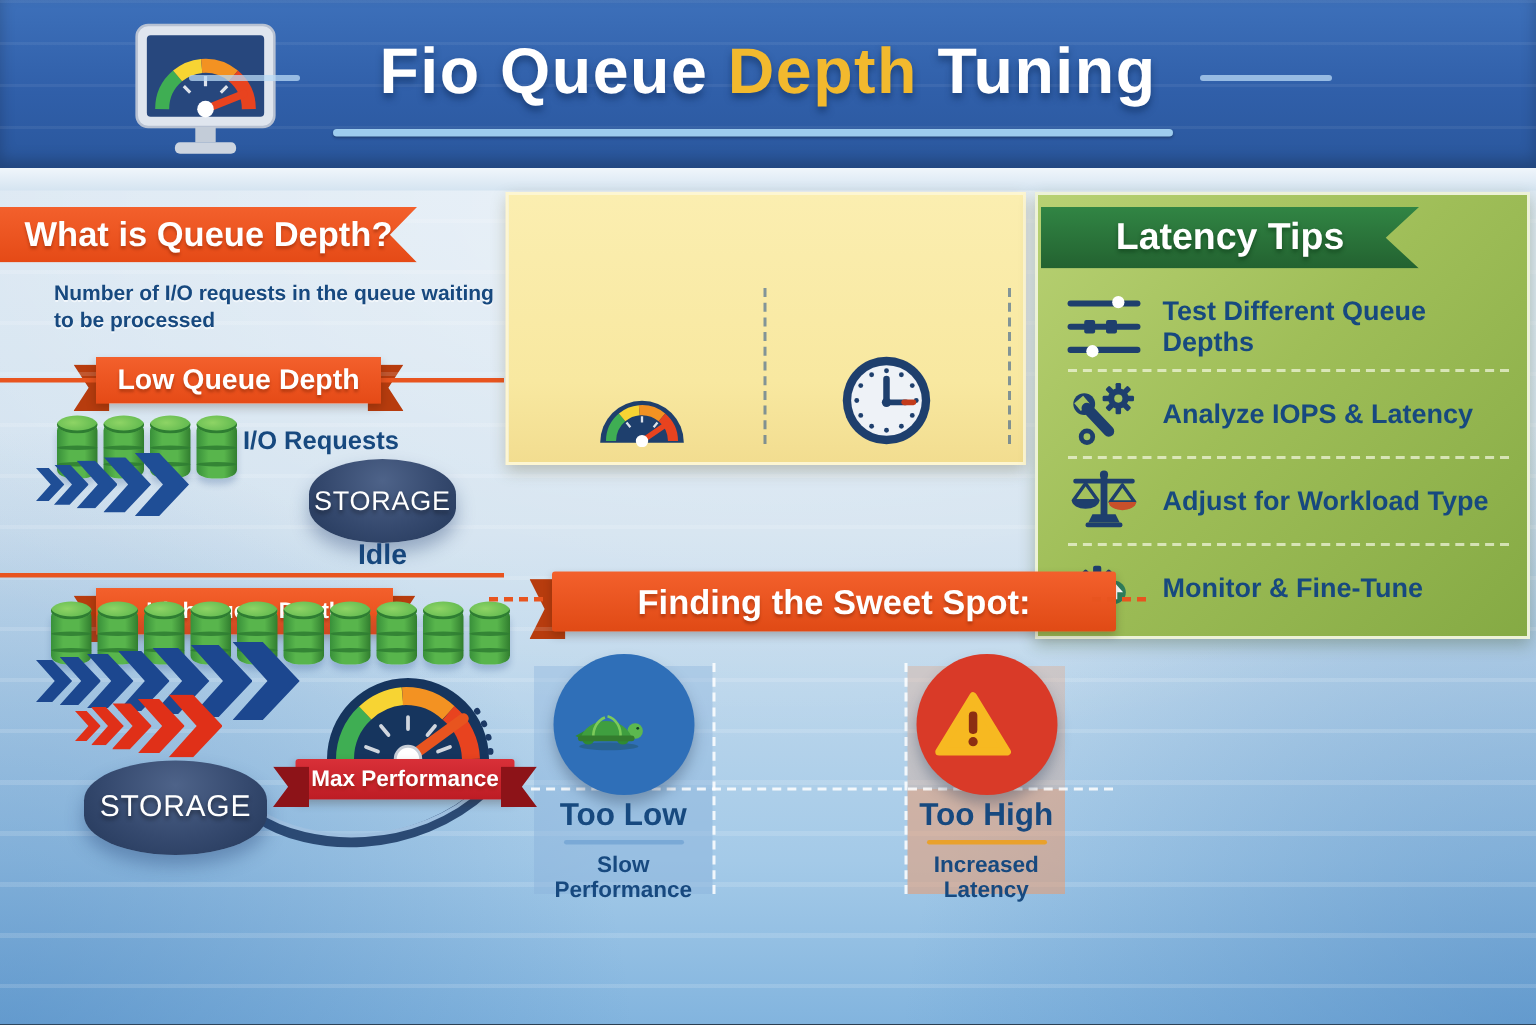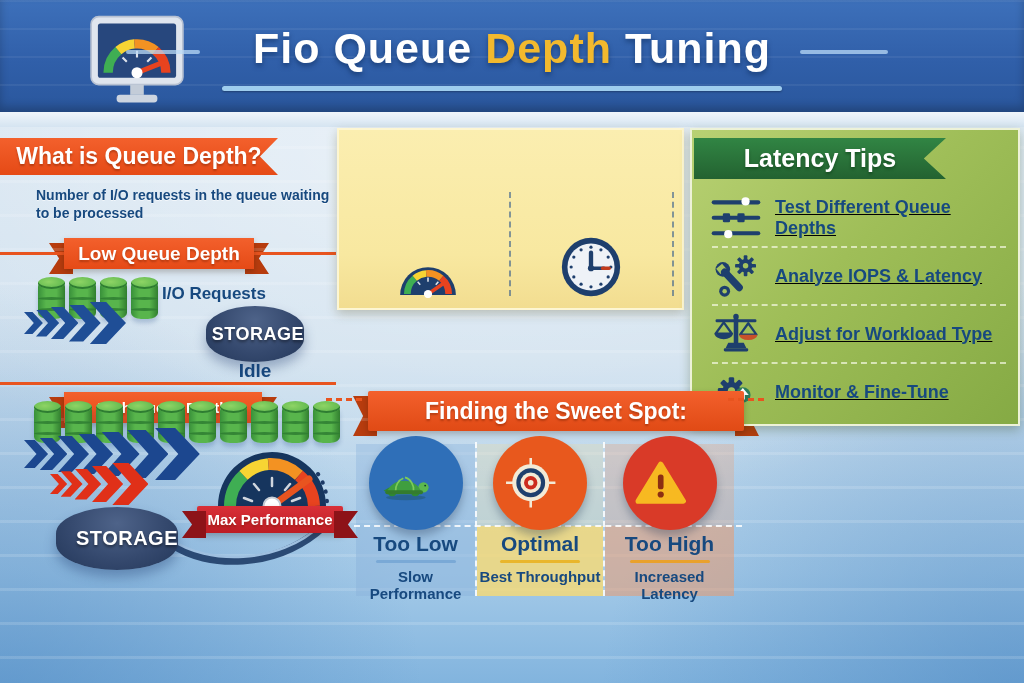--- a/index.html
+++ b/index.html
@@ -81,22 +81,22 @@
   #low-row-label { position:absolute; left:162px; top:284px; font-size:17px; }
 
   
   .arrow-row { position:absolute; display:flex; align-items:center; }
   #arrows-low  { left:24px; top:302px; }
   #arrows-high { left:24px; top:428px; }
   #arrows-red  { left:50px; top:463px; z-index:4; }
   .chev { clip-path:polygon(0 0,45% 0,100% 50%,45% 100%,0 100%,52% 50%); flex:none; }
 
   
-  .puck { position:absolute; display:flex; align-items:center; justify-content:flex-end;
-    color:#fff; font-weight:bold; letter-spacing:.5px; text-shadow:0 2px 3px rgba(0,0,0,.45);
+  .puck { position:absolute; display:flex; align-items:center; justify-content:center;
+    color:#fff; font-weight:normal; letter-spacing:.5px; text-shadow:0 2px 3px rgba(0,0,0,.45);
     background:radial-gradient(ellipse at 50% 26%, #4e6389 0%, #35496e 55%, #233759 100%);
     border-radius:50% / 42%; box-shadow:0 7px 12px rgba(25,55,105,.35); }
   #storage-idle { left:206px; top:306px; width:98px; height:56px; font-size:18px; z-index:3; }
   #storage-max  { left:56px;  top:507px; width:122px; height:63px; font-size:20px; z-index:6; }
   #idle-label { position:absolute; left:206px; top:360px; width:98px; text-align:center; font-size:19px; }
 
   #connector { position:absolute; left:164px; top:512px; width:172px; height:62px; z-index:5; }
   #gauge-left { position:absolute; left:210px; top:438px; width:126px; height:74px; z-index:7; }
   #gauge-left svg, #connector svg { width:100%; height:100%; }
 
@@ -119,29 +119,29 @@
 
   
   #tips-panel { position:absolute; left:690px; top:128px; width:330px; height:298px;
     background:linear-gradient(135deg,#b8d173 0%,#9fbe58 45%,#85aa44 100%);
     border:2px solid #edf2d8; box-shadow:0 4px 10px rgba(50,70,20,.3); }
   #tips-banner { position:absolute; left:2px; top:8px; width:252px; height:41px;
     display:flex; align-items:center; justify-content:center; font-size:25px; font-weight:bold; color:#fff;
     background:linear-gradient(180deg,#318544,#236230);
     clip-path:polygon(0 0,100% 0,91.2% 50%,100% 100%,0 100%);
     text-shadow:0 2px 3px rgba(0,40,10,.45); }
-  #tips-list { position:absolute; left:18px; right:10px; top:60px;text-decoration:underline; }
+  #tips-list { position:absolute; left:18px; right:10px; top:60px; }
   .tip-row { display:flex; align-items:center; height:56px; gap:13px; }
   .tip-icon { width:52px; flex:none; display:flex; justify-content:center; }
   .tip-icon svg { width:50px; height:auto; }
   .tip-label { font-size:18px; font-weight:bold; color:#17497f; }
   .tip-sep { border-top:2px dashed rgba(243,248,225,.7); margin:0 2px; }
 
   
-  #spot-banner { left:368px; top:391px; width:376px; height:40px; font-size:23px; border-radius:2px;
+  #spot-banner { left:368px; top:381px; width:376px; height:40px; font-size:23px; border-radius:2px;
     background:linear-gradient(180deg,#f3602c,#e04a15);align-items:center; }
   .spot-dash { position:absolute; top:398px; border-top:3px dashed #e8541f; }
   #spot-dash-left { left:326px; width:36px; } #spot-dash-right { right:260px; width:36px; }
   #spot-grid { position:absolute; left:354px; top:436px; width:388px; height:160px; }
   .spot-col { position:absolute; top:0; height:160px; }
   .spot-tint-top { position:absolute; left:0; right:0; top:8px; height:82px; }
   .spot-box { position:absolute; left:0; right:0; top:90px; bottom:0; }
   .spot-circle { position:absolute; top:0; left:50%; transform:translateX(-50%); width:94px; height:94px;
     border-radius:50%; display:flex; align-items:center; justify-content:center; z-index:6;
     box-shadow:0 6px 9px rgba(40,60,90,.35); }
@@ -419,40 +419,21 @@
               <path d="M34 62 A26 30 0 0 1 52 31" stroke="#7ccb5a" stroke-width="4" fill="none"></path>
               <path d="M56 29 A26 30 0 0 1 76 62" stroke="#7ccb5a" stroke-width="4" fill="none"></path>
               <rect x="10" y="59" width="88" height="9" rx="4.5" fill="#347c2e"></rect>
             </svg>
           </div>
         </div>
         <div class="spot-title">Too Low</div>
         <div class="spot-underline" style="background: rgb(122, 169, 214);"></div>
         <div class="spot-subtitle">Slow Performance</div>
       </div>
-      <div class="spot-col" style="left: 123px; width: 126px;">
-        <div class="spot-tint-top" style="background: rgba(245, 220, 150, 0.25);"></div>
-        <div class="spot-box" style="background: rgba(248, 217, 115, 0.8);"></div>
-        <div class="spot-circle" style="background: rgb(232, 88, 29);">
-          <div style="width: 74%; display: flex;">
-            <svg viewBox="0 0 100 100">
-              <path d="M50 2 V98 M2 50 H98" stroke="#f3ead6" stroke-width="5"></path>
-              <circle cx="50" cy="50" r="36" fill="#f3ead6"></circle>
-              <circle cx="50" cy="50" r="28" fill="#1e3f6d"></circle>
-              <circle cx="50" cy="50" r="20" fill="#f3ead6"></circle>
-              <circle cx="50" cy="50" r="13" fill="#cc2b1e"></circle>
-              <circle cx="50" cy="50" r="5.5" fill="#f3ead6"></circle>
-            </svg>
-          </div>
-        </div>
-        <div class="spot-title">Optimal</div>
-        <div class="spot-underline" style="background: rgb(233, 182, 44);"></div>
-        <div class="spot-subtitle">Best Throughput</div>
-      </div>
-      <div class="spot-col" style="left: 251px; width: 129px;">
+      <div class="spot-col" style="left: 251px; width: 105px;">
         <div class="spot-tint-top" style="background: rgba(235, 160, 115, 0.3);"></div>
         <div class="spot-box" style="background: rgba(235, 155, 110, 0.55);"></div>
         <div class="spot-circle" style="background: rgb(217, 58, 40);">
           <div style="width: 74%; display: flex;">
             <svg viewBox="0 0 100 90">
               <path d="M50 8 L94 80 H6 Z" fill="#f7b921" stroke="#f7b921" stroke-width="10" stroke-linejoin="round"></path>
               <rect x="44.5" y="28" width="11" height="29" rx="5" fill="#8c2f12"></rect>
               <circle cx="50" cy="67" r="6" fill="#8c2f12"></circle>
             </svg>
           </div>

